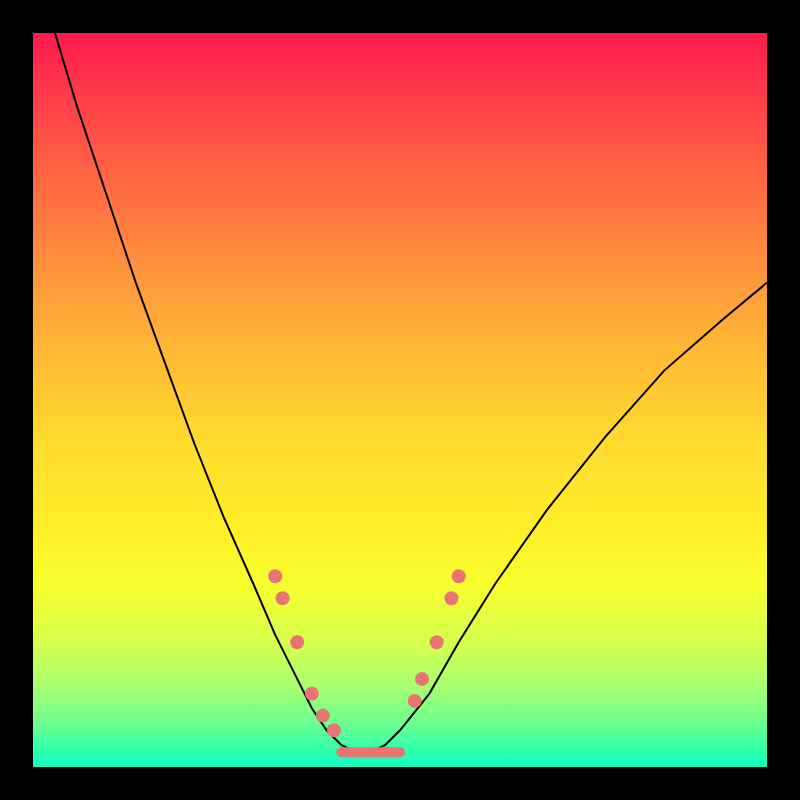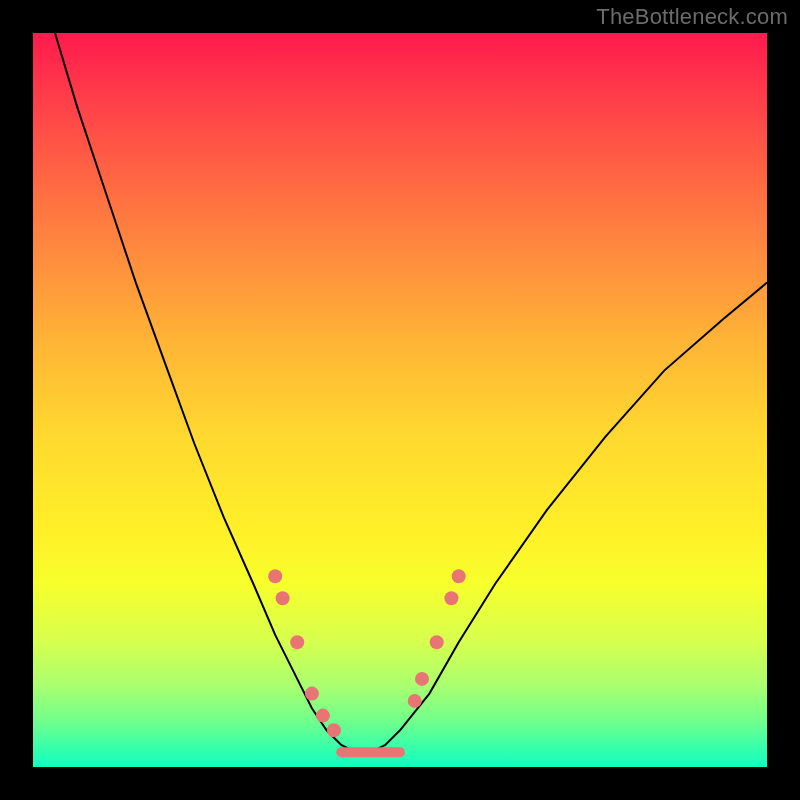--- a/index.html
+++ b/index.html
@@ -70,21 +70,20 @@
     fill: none;
     stroke: #e97474;
     stroke-width: 10;
     stroke-linecap: round;
   }
 </style>
 </head>
 <body>
 
 <div class="frame">
-  <div class="watermark">TheBottleneck.com</div>
   <div class="plot-area">
     <svg class="curve" viewBox="0 0 734 734" preserveAspectRatio="none">
       <path id="curve-path" class="curve-path" d="M22.0 0.0 L44.0 73.4 L73.4 161.5 L102.8 249.6 L132.1 330.3 L161.5 411.0 L190.8 484.4 L220.2 550.5 L242.2 601.9 L264.2 645.9 L278.9 675.3 L293.6 697.3 L308.3 712.0 L323.0 719.3 L337.6 719.3 L352.3 712.0 L367.0 697.3 L396.4 660.6 L425.7 609.2 L462.4 550.5 L513.8 477.1 L572.5 403.7 L631.2 337.6 L690.0 286.3 L734.0 249.6"></path>
       <path id="flat-seg" class="flat" d="M308.3 719.3 L367.0 719.3"></path>
       <g id="dots">
           <circle cx="242.2" cy="543.2" r="7" class="dot"></circle>
           <circle cx="249.6" cy="565.2" r="7" class="dot"></circle>
           <circle cx="264.2" cy="609.2" r="7" class="dot"></circle>
           <circle cx="278.9" cy="660.6" r="7" class="dot"></circle>
           <circle cx="289.9" cy="682.6" r="7" class="dot"></circle>

